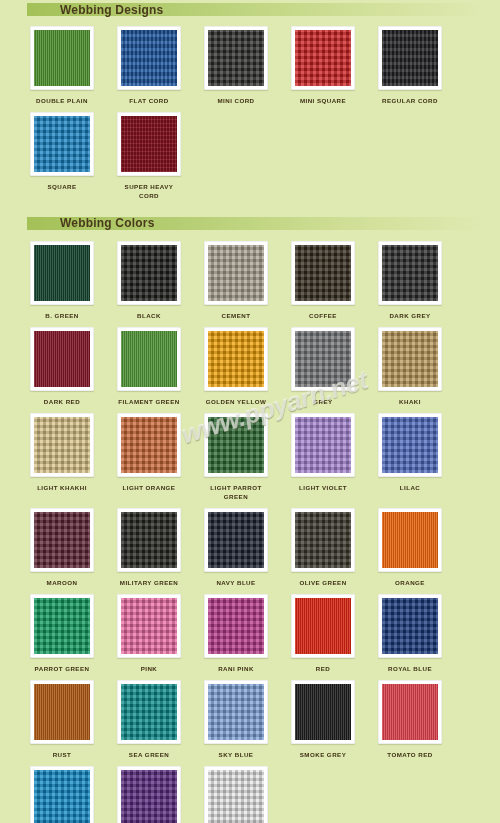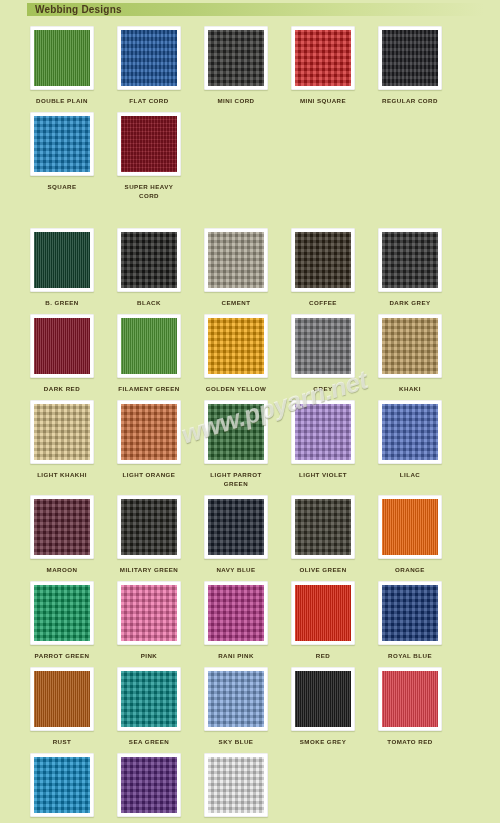--- a/index.html
+++ b/index.html
@@ -26,26 +26,27 @@
   .section-header {
     margin: 0 16px 0 27px;
     height: 13px;
     background: linear-gradient(to right, #a4c158 0%, #b6ce74 35%, #cfdf96 70%, #dfe9b2 100%);
     display: flex;
     align-items: center;
     padding-left: 8px;
     box-sizing: border-box;
   }
   .section-header .section-title {
-    font-size: 10px;
+    font-size: 12px;
     font-weight: bold;
     color: #4a3a1c;
     letter-spacing: 0.2px;
     line-height: 1;
     font-family: "Liberation Sans", sans-serif;
+    margin-left: 25px;
   }
 
   
   .swatch-grid {
     display: flex;
     flex-wrap: wrap;
     padding-left: 27px;
     padding-right: 10px;
     box-sizing: border-box;
   }
@@ -196,20 +197,23 @@
       <div class="swatch-cell">
         <div class="swatch-frame">
           <div class="swatch-fill tex-heavy" style="background: rgb(138, 20, 34);"></div>
         </div>
         <div class="swatch-label">SUPER HEAVY CORD</div>
       </div>
     </div>
 
   <div class="header-gap-2"></div>
 
+  <div class="section-header">
+    <span class="section-title">Webbing Colors</span>
+  </div>
 
   <div class="swatch-grid colors-grid" id="colors-grid">
       <div class="swatch-cell">
         <div class="swatch-frame">
           <div class="swatch-fill tex-plain" style="background: rgb(18, 63, 44);"></div>
         </div>
         <div class="swatch-label">B. GREEN</div>
       </div>
       <div class="swatch-cell">
         <div class="swatch-frame">

